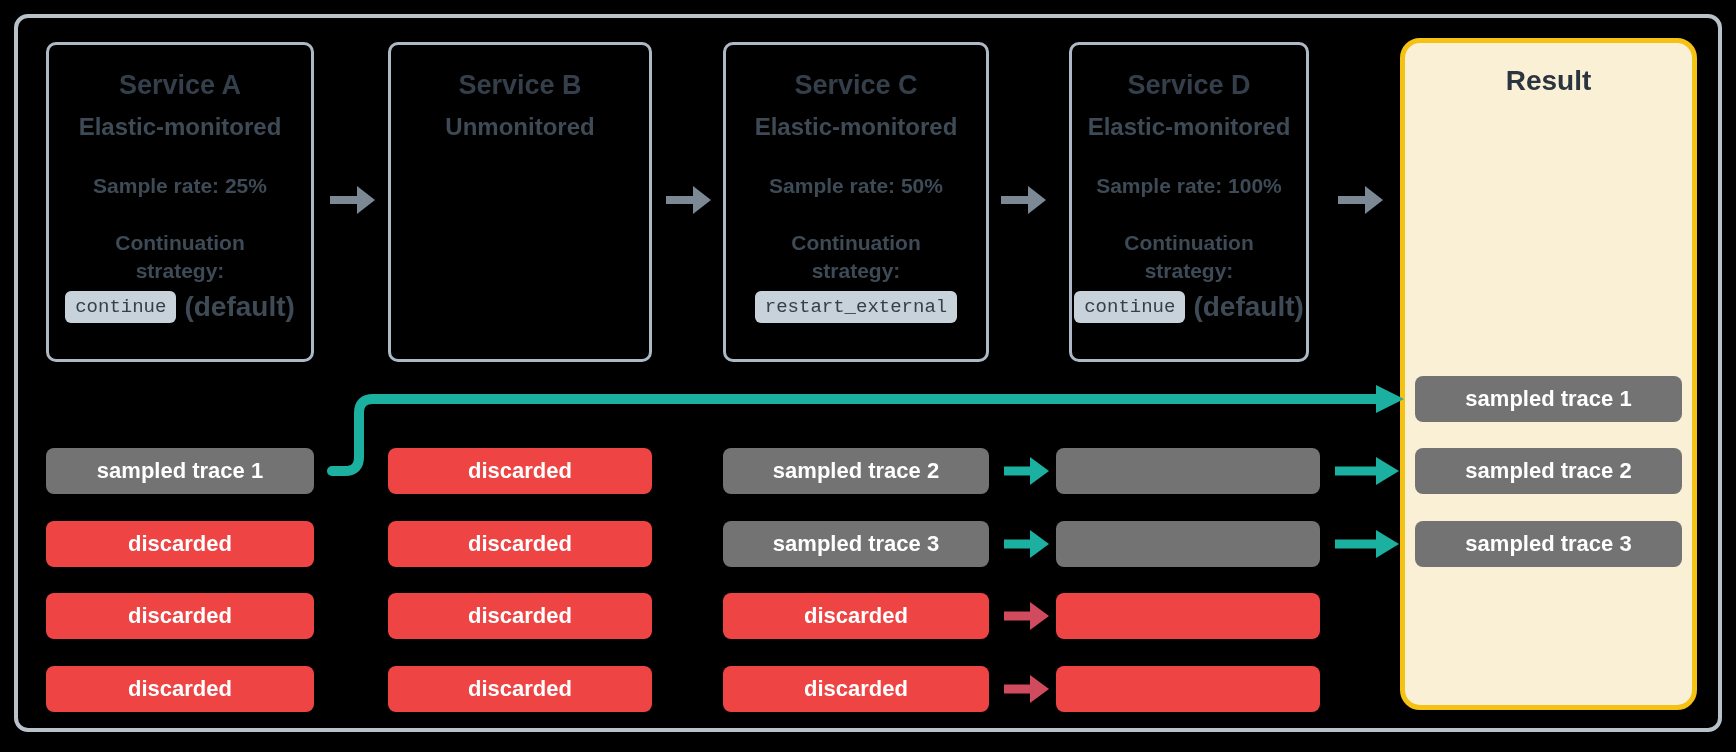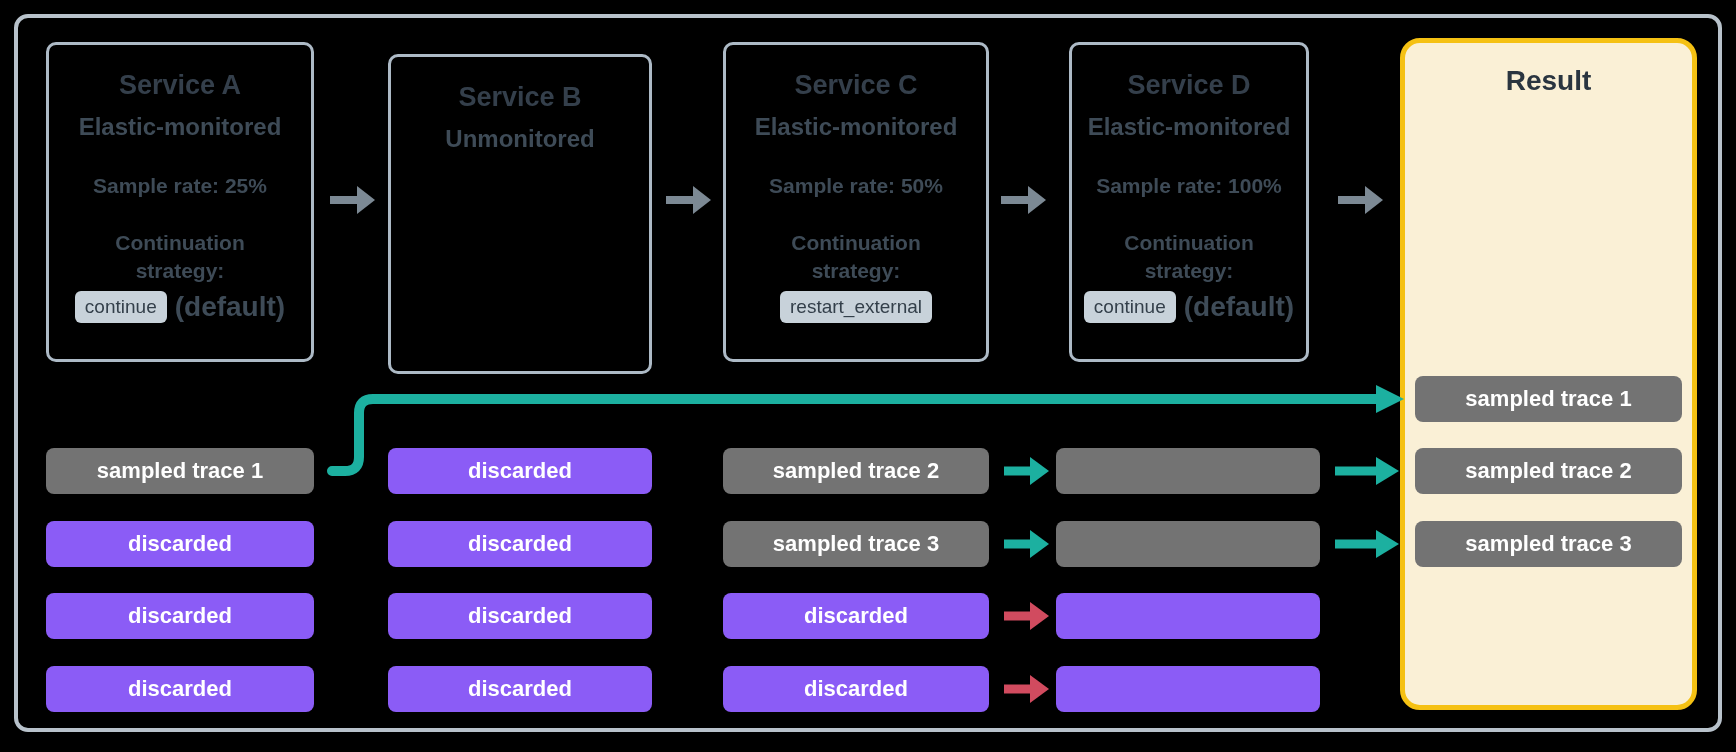--- a/index.html
+++ b/index.html
@@ -11,47 +11,47 @@
     position:absolute;left:14px;top:14px;width:1708px;height:718px;
     border:4px solid #B8C2CB;border-radius:14px;box-sizing:border-box;
   }
   
   .svc{
     position:absolute;top:42px;height:320px;box-sizing:border-box;
     border:3px solid #ADBAC6;border-radius:10px;
     display:flex;flex-direction:column;align-items:center;text-align:center;
   }
   .svc-a{left:46px;width:268px;}
-  .svc-b{left:388px;width:264px;margin-top:12px;}
+  .svc-b{left:388px;width:264px;}
   .svc-c{left:723px;width:266px;}
   .svc-d{left:1056px;width:240px;margin-left:13px;}
   .svc h2{margin:24px 0 0;font-size:27px;line-height:32px;font-weight:bold;color:#343F4B;}
   .svc .sub{margin:13px 0 0;font-size:24px;line-height:26px;font-weight:bold;color:#3E4B57;}
   .svc .rate{margin:33px 0 0;font-size:21px;line-height:26px;font-weight:bold;color:#3E4B57;}
   .svc .cont{margin:30px 0 0;font-size:21px;line-height:28px;font-weight:bold;color:#3E4B57;max-width:175px;}
   .strategy{margin-top:4px;display:flex;align-items:center;gap:8px;height:36px;}
   .strategy code{
     background:#C8D2DA;color:#333F4A;border-radius:6px;padding:4px 10px;
-    font-family:Liberation Sans, sans-serif;font-size:19px;line-height:24px;white-space:nowrap;
+    font-family:Liberation Mono, monospace;font-size:19px;line-height:24px;white-space:nowrap;
   }
   .strategy .suffix{font-size:28px;font-weight:bold;color:#3E4B57;white-space:nowrap;}
   
   .result{
     position:absolute;left:1400px;top:38px;width:297px;height:672px;box-sizing:border-box;
     background:#FAF0D6;border:5px solid #F5C113;border-radius:20px;text-align:center;
   }
   .result h2{margin:22px 0 0;font-size:28px;line-height:32px;font-weight:bold;color:#2A3540;}
   
   .chip{
     position:absolute;height:46px;border-radius:8px;color:#fff;
     font-size:22px;font-weight:bold;line-height:46px;text-align:center;
     white-space:nowrap;overflow:hidden;
   }
   .chip.sampled{background:#737373;}
-  .chip.discarded{background:#8b5cf6;}
+  .chip.discarded{background:#ef4444;}
   .col-a{left:46px;width:268px;}
   .col-b{left:388px;width:264px;}
   .col-c{left:723px;width:266px;}
   .col-d{left:1056px;width:264px;}
   .row-1{top:448px;}.row-2{top:521px;}.row-3{top:593px;}.row-4{top:666px;}
   .result .chip{left:10px;width:267px;}
   .r-row-0{top:333px;}.r-row-1{top:405px;}.r-row-2{top:478px;}
   
   .overlay{position:absolute;left:0;top:0;pointer-events:none;}
 </style>

